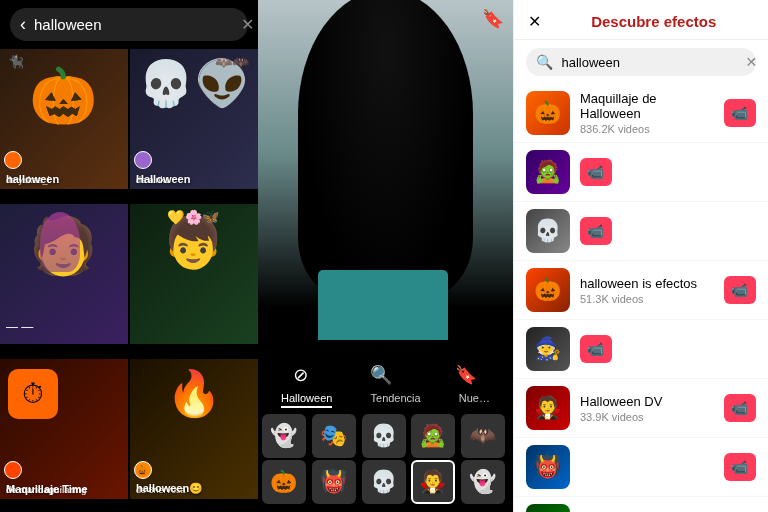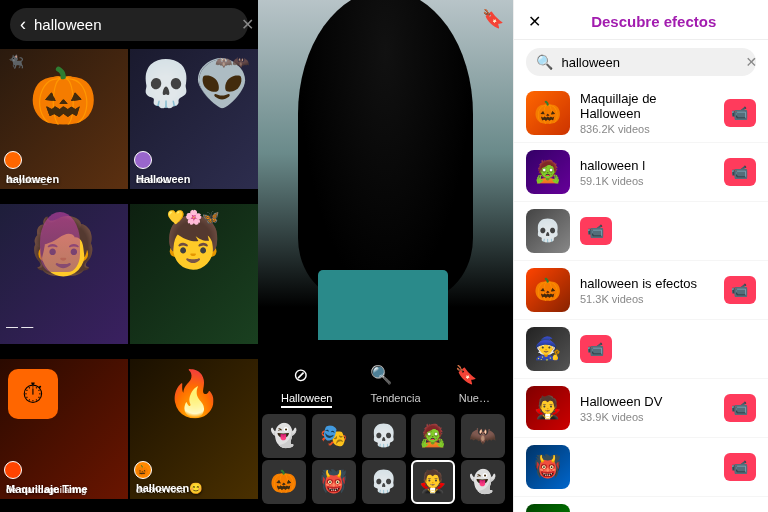--- a/index.html
+++ b/index.html
@@ -200,21 +200,21 @@
       font-size: 16px;
       color: #000;
       cursor: pointer;
       margin-right: 12px;
     }
     .right-title {
       flex: 1;
       text-align: center;
       font-size: 15px;
       font-weight: 600;
-      color: #a21caf;
+      color: #b91c1c;
     }
     .right-search {
       display: flex;
       align-items: center;
       background: #f0f0f0;
       border-radius: 20px;
       margin: 8px 12px;
       padding: 6px 10px;
       gap: 8px;
     }
@@ -425,24 +425,20 @@
       </div>
       <div class="effect-action">
           <span>📹</span>
         </div>
     </div>
 
     <div class="effect-row">
       <div class="effect-thumb thumb-dark" style="position:relative;">
           <span style="position:absolute;top:50%;left:50%;transform:translate(-50%,-50%);font-size:22px;">🧟</span>
         </div>
-      <div class="effect-info">
-        <div class="effect-name">halloween l</div>
-        <div class="effect-count">59.1K videos</div>
-      </div>
       <div class="effect-action">
           <span>📹</span>
         </div>
     </div>
 
     <div class="effect-row">
       <div class="effect-thumb thumb-skull" style="position:relative;">
           <span style="position:absolute;top:50%;left:50%;transform:translate(-50%,-50%);font-size:22px;">💀</span>
         </div>
       <div class="effect-action">

